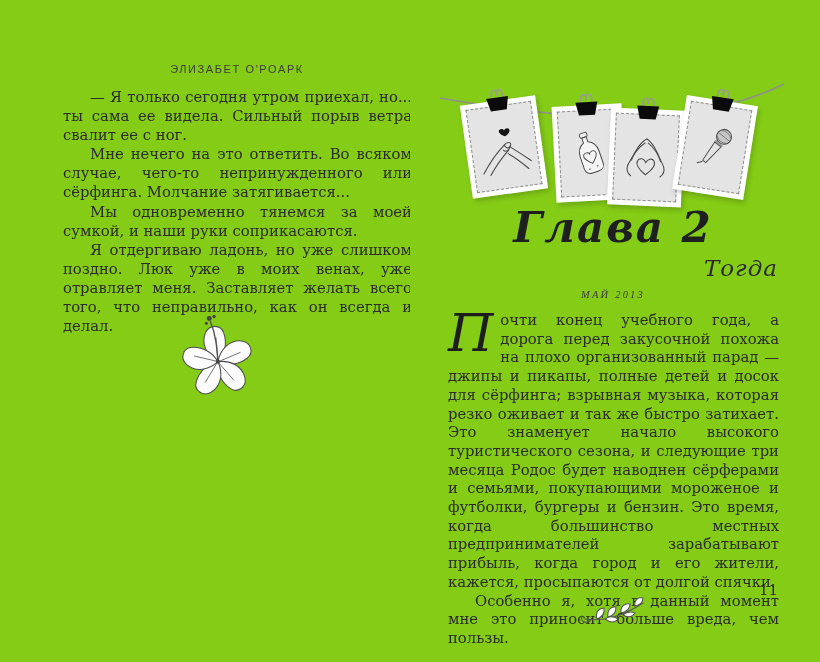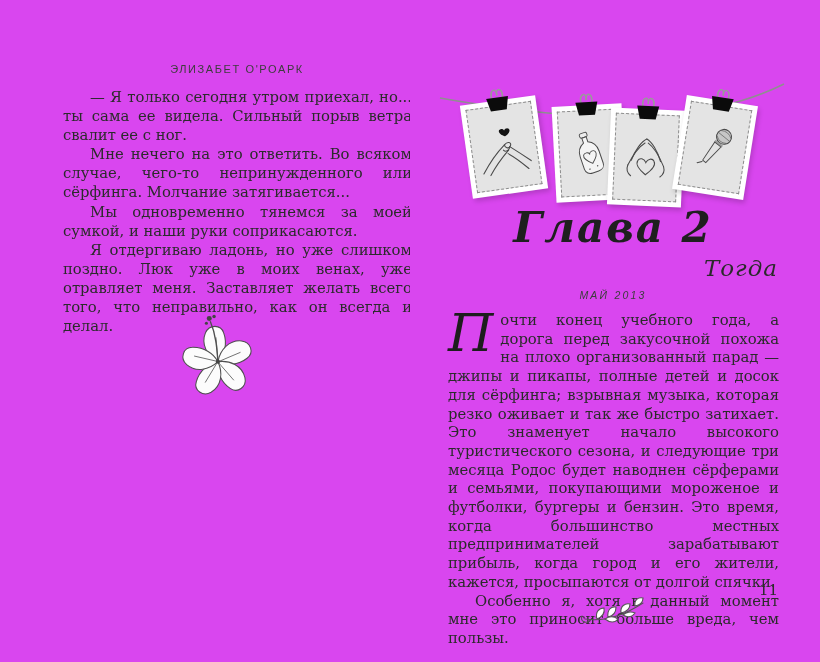--- a/index.html
+++ b/index.html
@@ -2,21 +2,21 @@
 <html lang="ru"><head>
 <meta charset="utf-8">
 <style>
   html,body{margin:0;padding:0;}
   body{
     width:820px;height:662px;background:#ffffff;overflow:hidden;
     font-family:"DejaVu Serif", serif;color:#2b2b2b;
     -webkit-font-smoothing:antialiased;
   }
   .spread{position:relative;width:820px;height:662px;background:#ffffff;}
-  .page{position:absolute;top:0;width:410px;height:662px;background:#d946ef;}
+  .page{position:absolute;top:0;width:410px;height:662px;background:#84cc16;}
   .page-left{left:0;}
   .page-right{left:410px;}
 
   
   .running-header{
     position:absolute;left:62px;top:63px;width:350px;
     text-align:center;
     font-family:"Liberation Sans", sans-serif;
     font-size:11px;letter-spacing:1.6px;color:#3d3d3d;
   }
@@ -58,21 +58,21 @@
     text-align:center;font-family:"DejaVu Serif", serif;font-style:italic;
     font-weight:700;font-size:42px;color:#1f1f1f;letter-spacing:2px;
   }
   .chapter-subtitle{
     position:absolute;left:38px;top:255px;width:330px;margin:0;
     text-align:right;font-family:"DejaVu Serif", serif;font-style:italic;
     font-weight:400;font-size:23px;color:#2a2a2a;letter-spacing:1px;
   }
   .chapter-date{
     position:absolute;left:38px;top:289px;width:330px;
-    text-align:center;font-family:Liberation Sans, sans-serif;
+    text-align:center;font-family:Liberation Serif, serif;
     font-style:italic;font-size:10.5px;letter-spacing:2.2px;color:#3c3c3c;
   }
 
   
   .right-body{
     position:absolute;left:38px;top:311px;width:331px;
     font-size:14.8px;line-height:18.7px;text-align:justify;
   }
   .right-body p{margin:0;}
   .right-body p.indented{text-indent:27px;}

